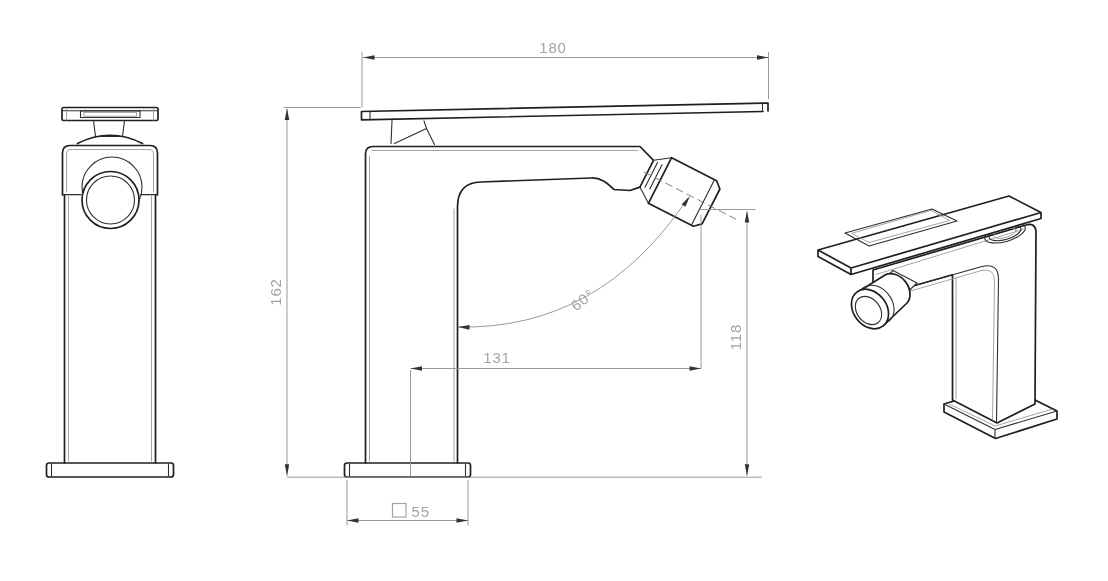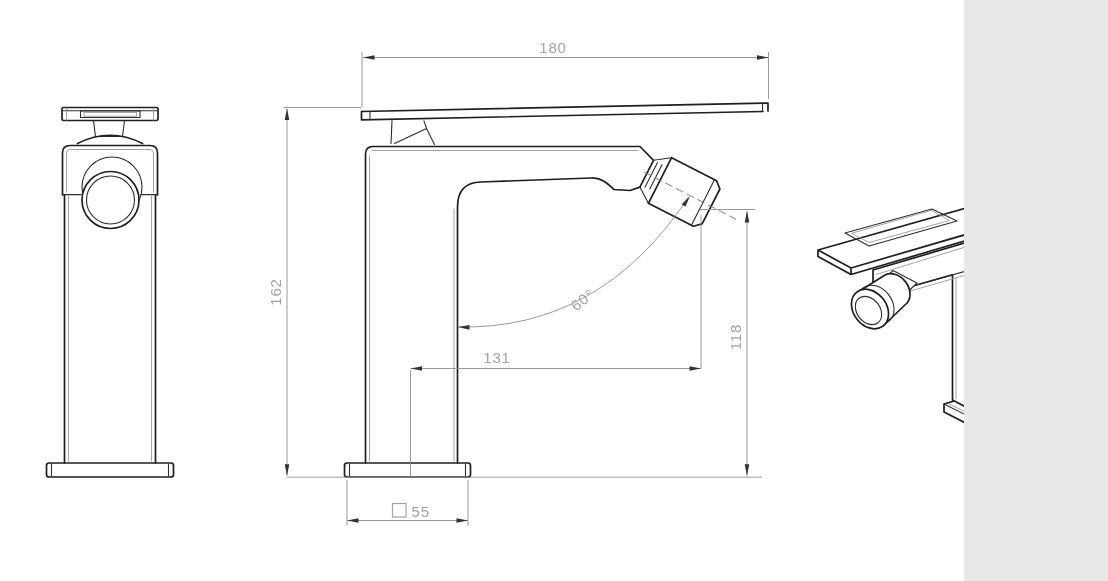--- a/index.html
+++ b/index.html
@@ -1,16 +1,16 @@
 <!DOCTYPE html>
 <html><head>
 <meta charset="utf-8">
 <style>
   html,body{margin:0;padding:0;background:#e8e8e8;}
-  .stage{position:relative;width:964px;height:581px;background:#ffffff;overflow:hidden;
+  .stage{position:relative;width:1108px;height:581px;background:#ffffff;overflow:hidden;
          font-family:"Liberation Sans", sans-serif;}
   svg{position:absolute;left:0;top:0;}
   .dark{stroke:#1f1f1f;stroke-width:1.7;fill:none;stroke-linejoin:round;stroke-linecap:round;}
   .med{stroke:#2e2e2e;stroke-width:1.1;fill:none;stroke-linejoin:round;stroke-linecap:round;}
   .light{stroke:#9a9a9a;stroke-width:0.9;fill:none;stroke-linecap:round;}
   .dim{stroke:#8f8f8f;stroke-width:0.9;fill:none;}
   .cl{stroke:#6f6f6f;stroke-width:0.9;fill:none;stroke-dasharray:8 4;}
   .wfill{fill:#ffffff;}
   .arrow{fill:#333333;}
   text.dimtxt{fill:#a3a3a3;font-size:15px;letter-spacing:0.8px;}

